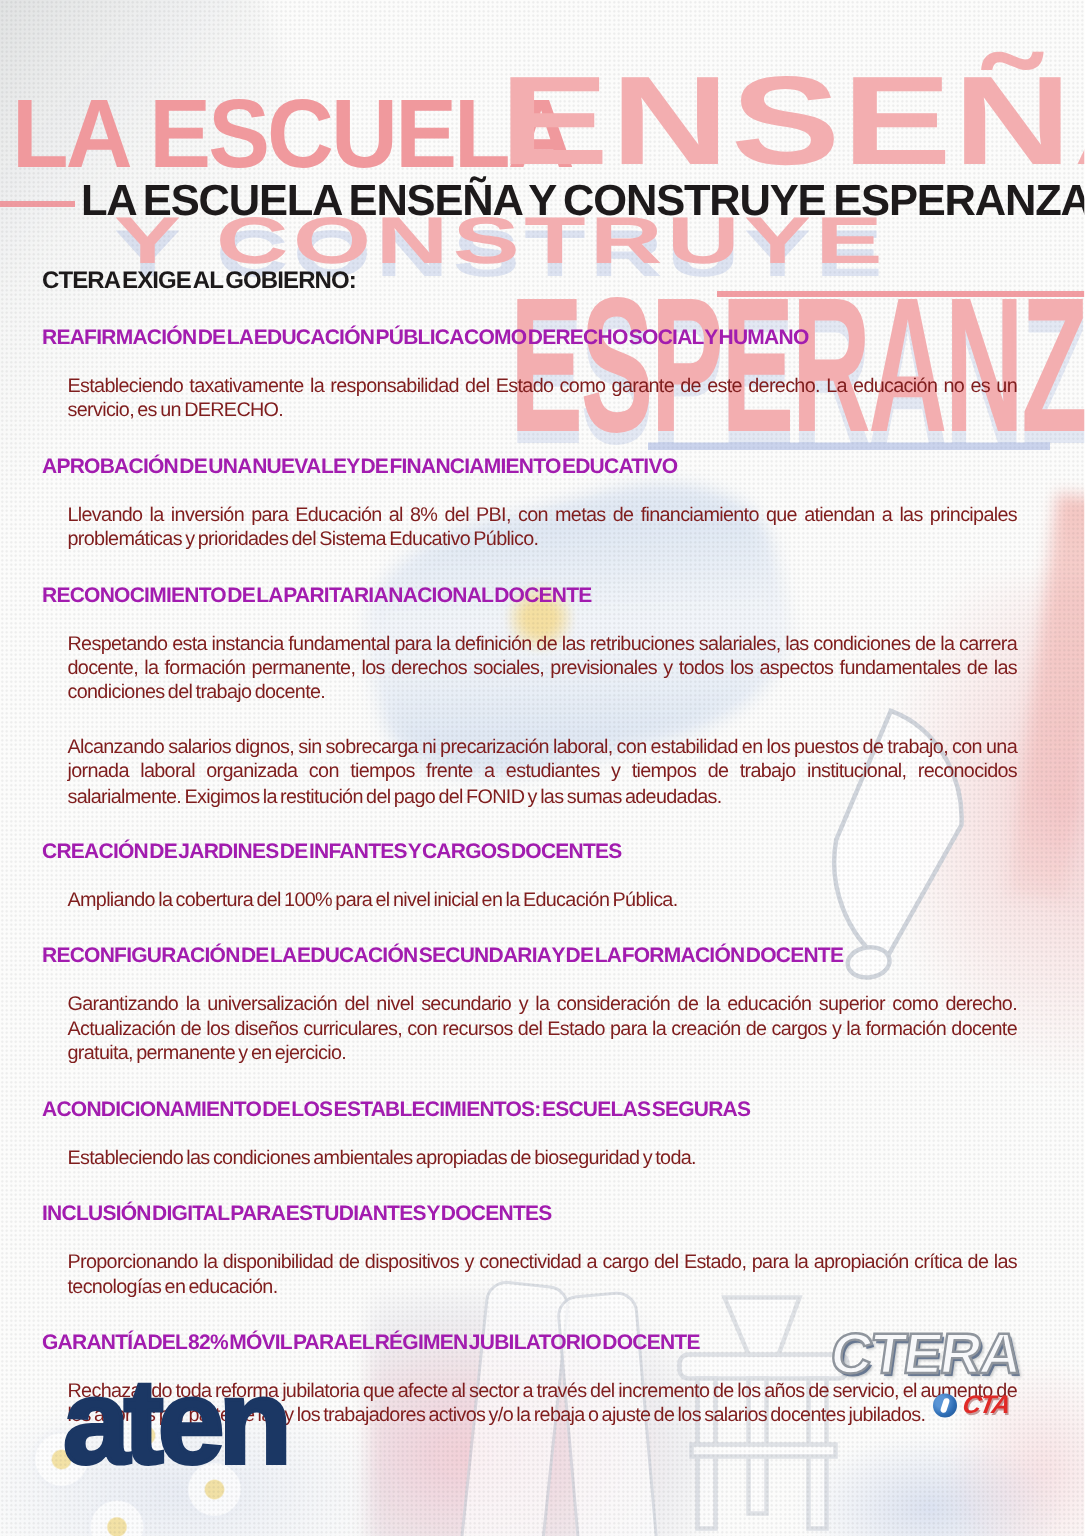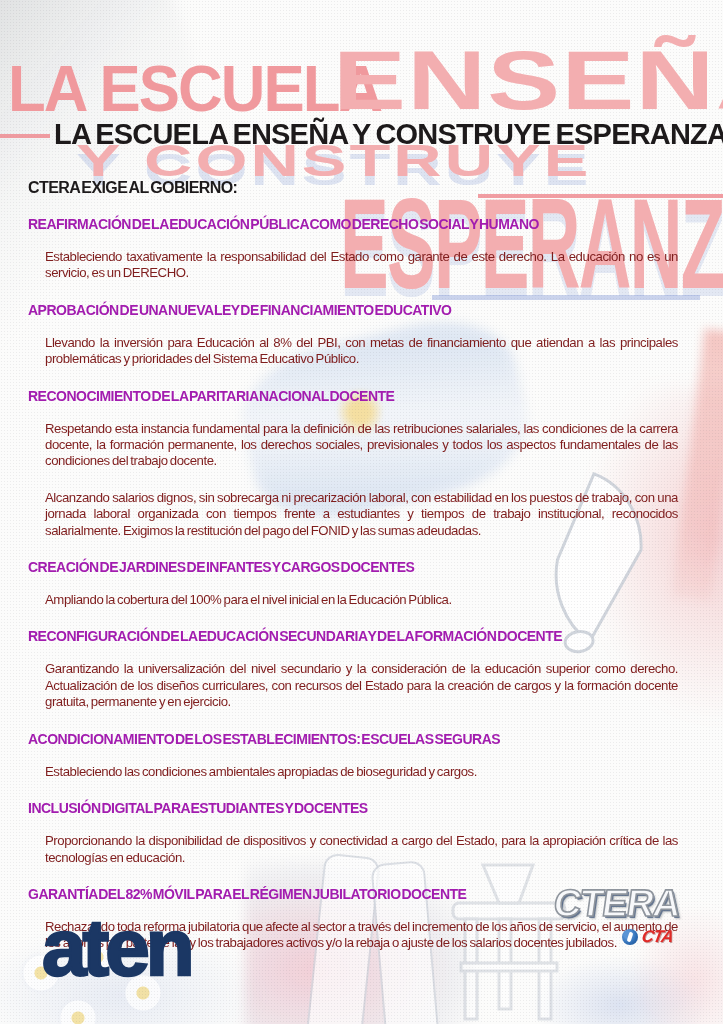--- a/index.html
+++ b/index.html
@@ -164,21 +164,21 @@
     </section>
 
 
     <section class="demand">
       <h3 class="demand-heading">RECONFIGURACIÓN DE LA EDUCACIÓN SECUNDARIA Y DE LA FORMACIÓN DOCENTE</h3>
       <p class="demand-body">Garantizando la universalización del nivel secundario y la consideración de la educación superior como derecho. Actualización de los diseños curriculares, con recursos del Estado para la creación de cargos y la formación docente gratuita, permanente y en ejercicio.</p>
     </section>
 
     <section class="demand">
       <h3 class="demand-heading">ACONDICIONAMIENTO DE LOS ESTABLECIMIENTOS: ESCUELAS SEGURAS</h3>
-      <p class="demand-body">Estableciendo las condiciones ambientales apropiadas de bioseguridad y cargos.</p>
+      <p class="demand-body">Estableciendo las condiciones ambientales apropiadas de bioseguridad y toda.</p>
     </section>
 
     <section class="demand">
       <h3 class="demand-heading">INCLUSIÓN DIGITAL PARA ESTUDIANTES Y DOCENTES</h3>
       <p class="demand-body">Proporcionando la disponibilidad de dispositivos y conectividad a cargo del Estado, para la apropiación crítica de las tecnologías en educación.</p>
     </section>
 
     <section class="demand">
       <h3 class="demand-heading">GARANTÍA DEL 82% MÓVIL PARA EL RÉGIMEN JUBILATORIO DOCENTE</h3>
       <p class="demand-body">Rechazando toda reforma jubilatoria que afecte al sector a través del incremento de los años de servicio, el aumento de los aportes por parte de las y los trabajadores activos y/o la rebaja o ajuste de los salarios docentes jubilados.</p>

